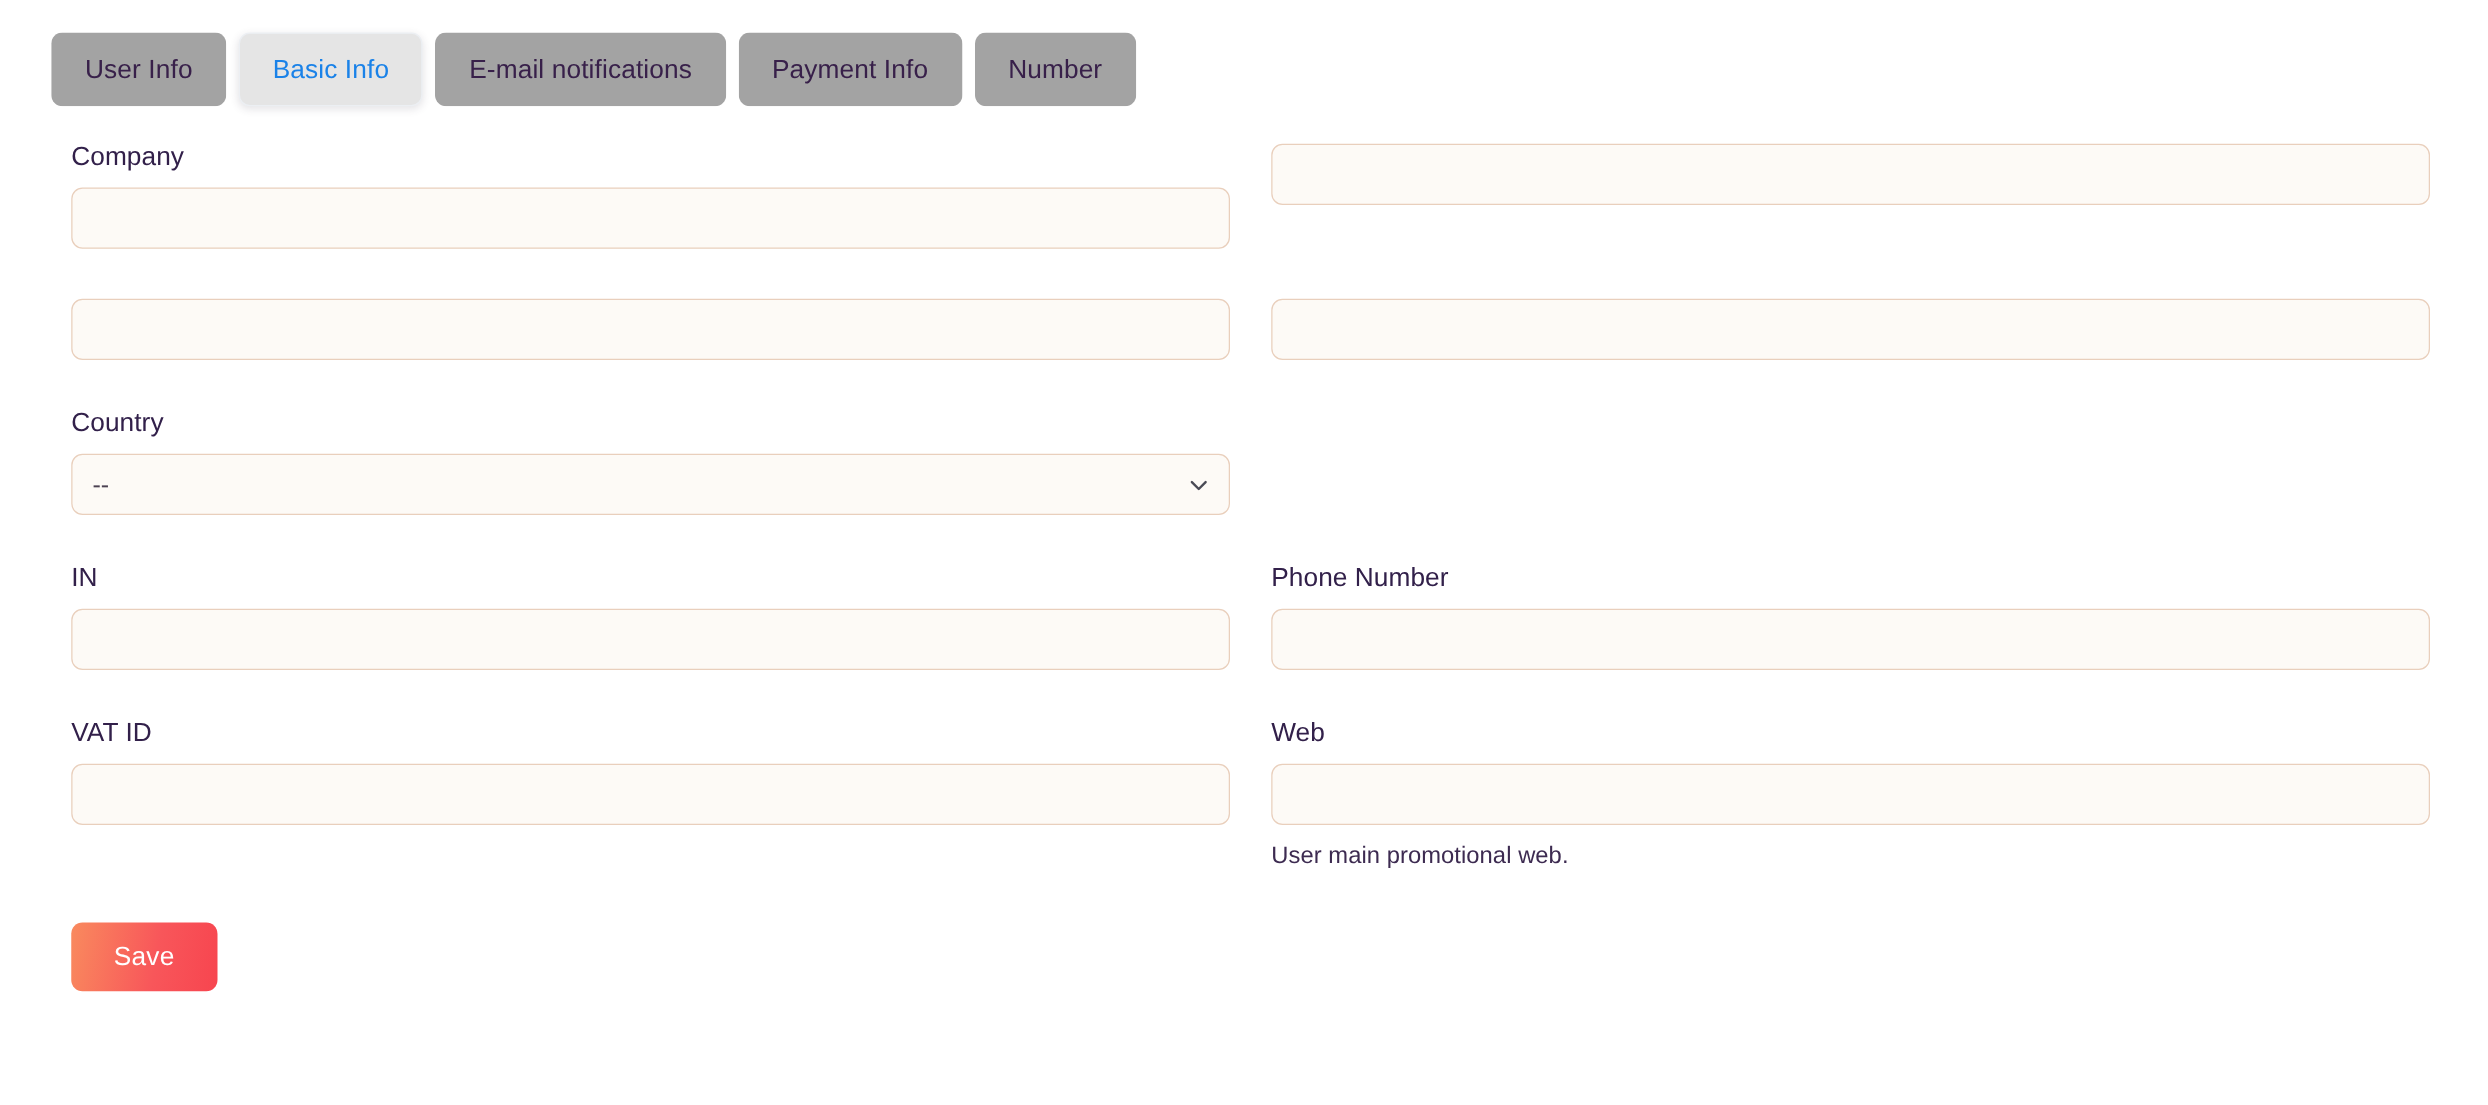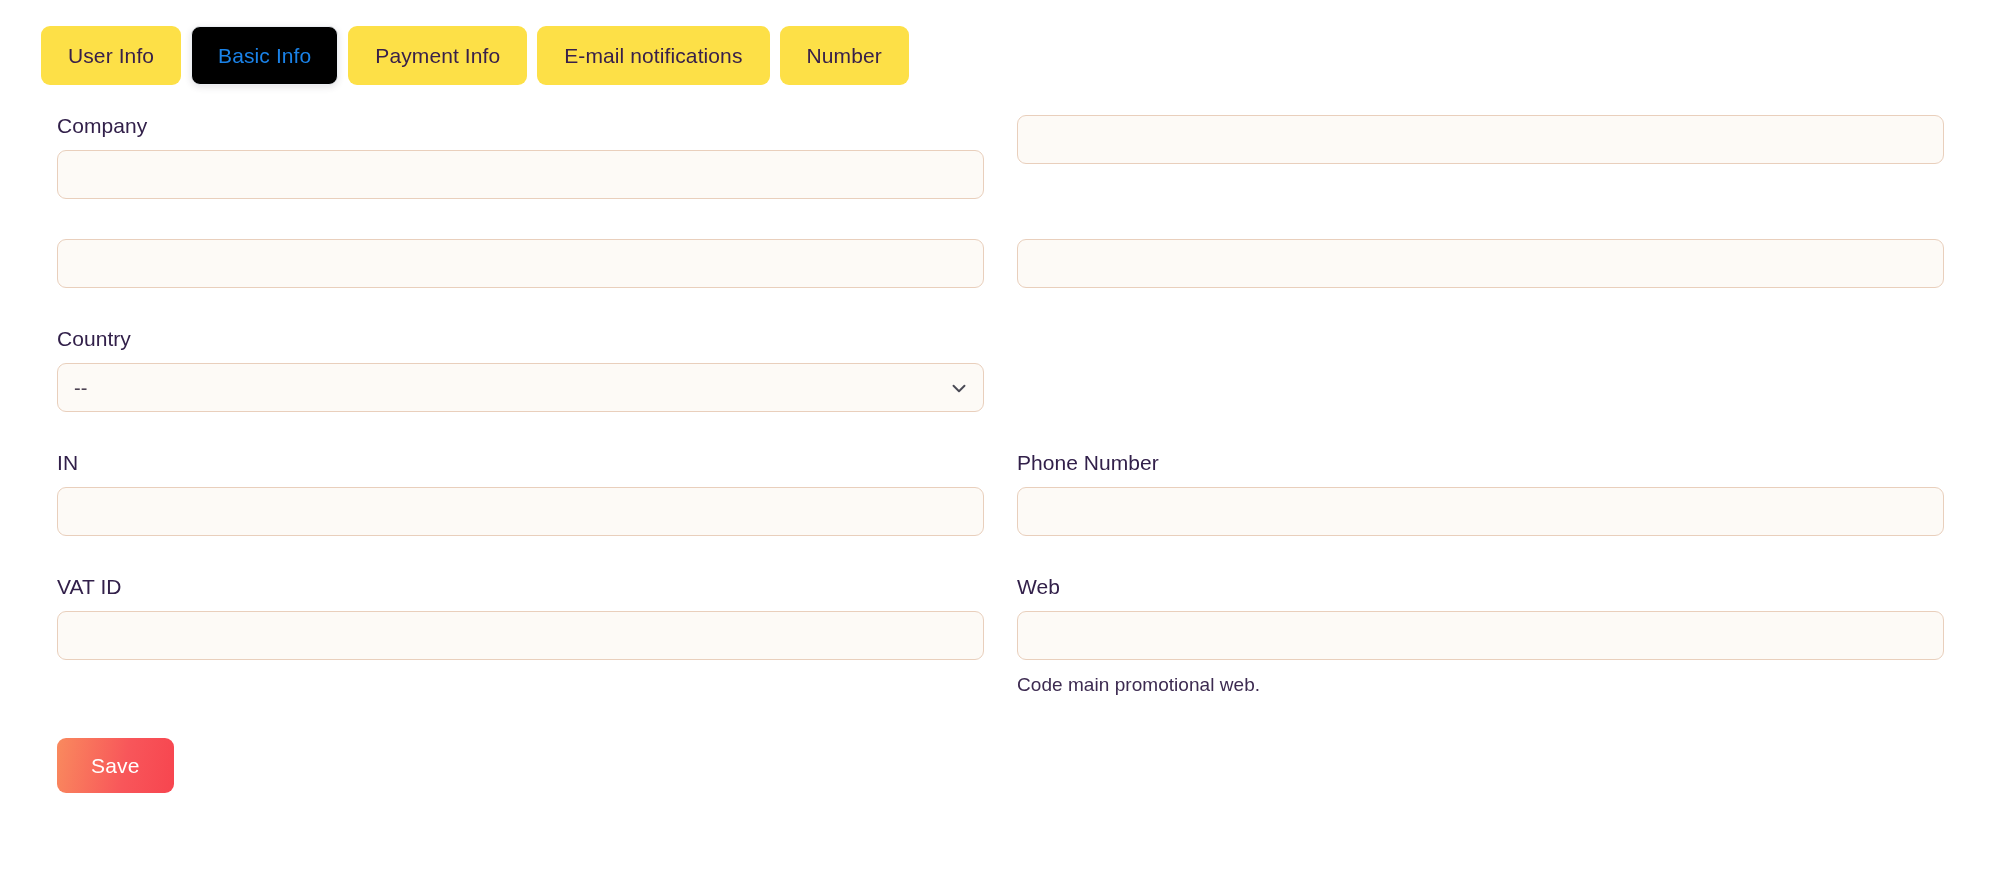--- a/index.html
+++ b/index.html
@@ -21,35 +21,35 @@
 
   
   .tabbar {
     display: flex;
     align-items: flex-start;
     gap: 10px;
     padding: 26px 0 0 41px;
   }
 
   .tab {
-    background: #fde047;
+    background: #a3a3a3;
     color: #38204a;
     border: 1px solid transparent;
     border-radius: 9px;
     font-family: "Liberation Sans", sans-serif;
     font-size: 21px;
     line-height: 1;
     padding: 18px 26px;
     cursor: pointer;
     white-space: nowrap;
     letter-spacing: 0.1px;
   }
 
   .tab.active {
-    background: #000000;
+    background: #e5e5e5;
     color: #1a82e8;
     border: 1px solid #eceff3;
     box-shadow: 0 2px 7px rgba(60, 50, 70, 0.14);
   }
 
   
   .form {
     margin-top: 30px;
     padding: 0 55px 0 57px;
     display: grid;
@@ -153,22 +153,22 @@
   }
 </style>
 </head>
 <body>
 
 <div class="page">
 
   <div class="tabbar">
     <button class="tab">User Info</button>
     <button class="tab active">Basic Info</button>
+    <button class="tab">E-mail notifications</button>
     <button class="tab">Payment Info</button>
-    <button class="tab">E-mail notifications</button>
     <button class="tab">Number</button>
   </div>
 
   <div class="form">
 
     <div class="field">
       <label class="flabel">Company</label>
       <input class="finput" type="text" placeholder="" style="">
     </div>
     <div class="spacer-col"></div>
@@ -211,21 +211,21 @@
     </div>
 
     <div class="field">
       <label class="flabel">VAT ID</label>
       <input class="finput" type="text" placeholder="" style="">
     </div>
     <div class="spacer-col"></div>
     <div class="field">
       <label class="flabel">Web</label>
       <input class="finput" type="text" placeholder="" style="">
-      <span class="helptext">Code main promotional web.</span>
+      <span class="helptext">User main promotional web.</span>
     </div>
 
   </div>
 
   <div class="actions">
     <button class="save-btn">Save</button>
   </div>
 
 </div>
 

